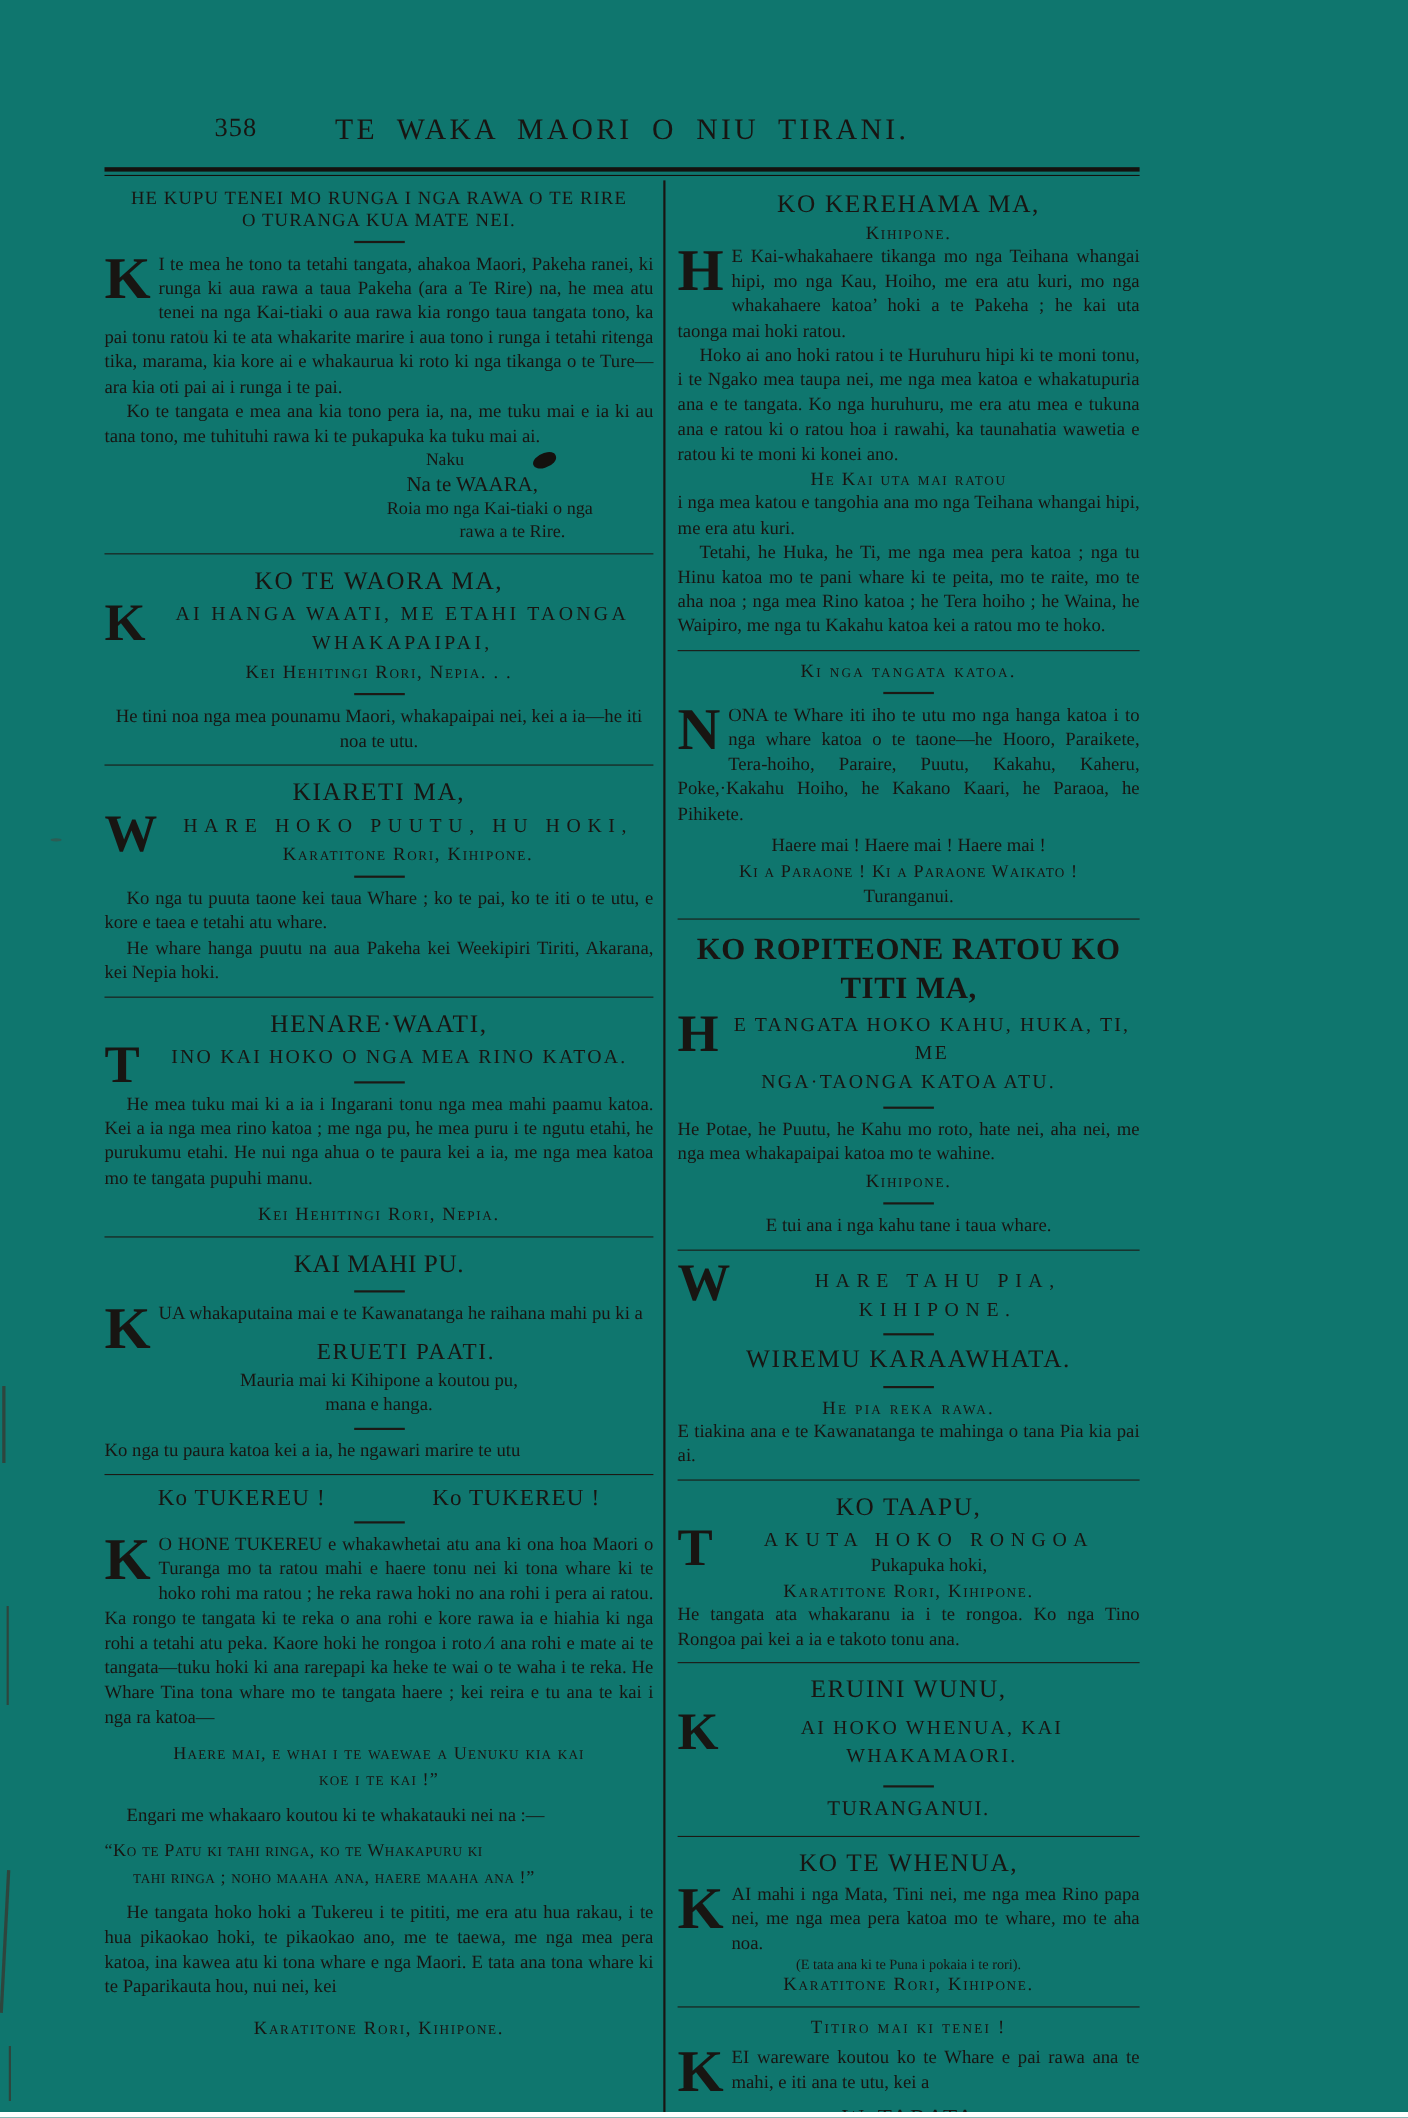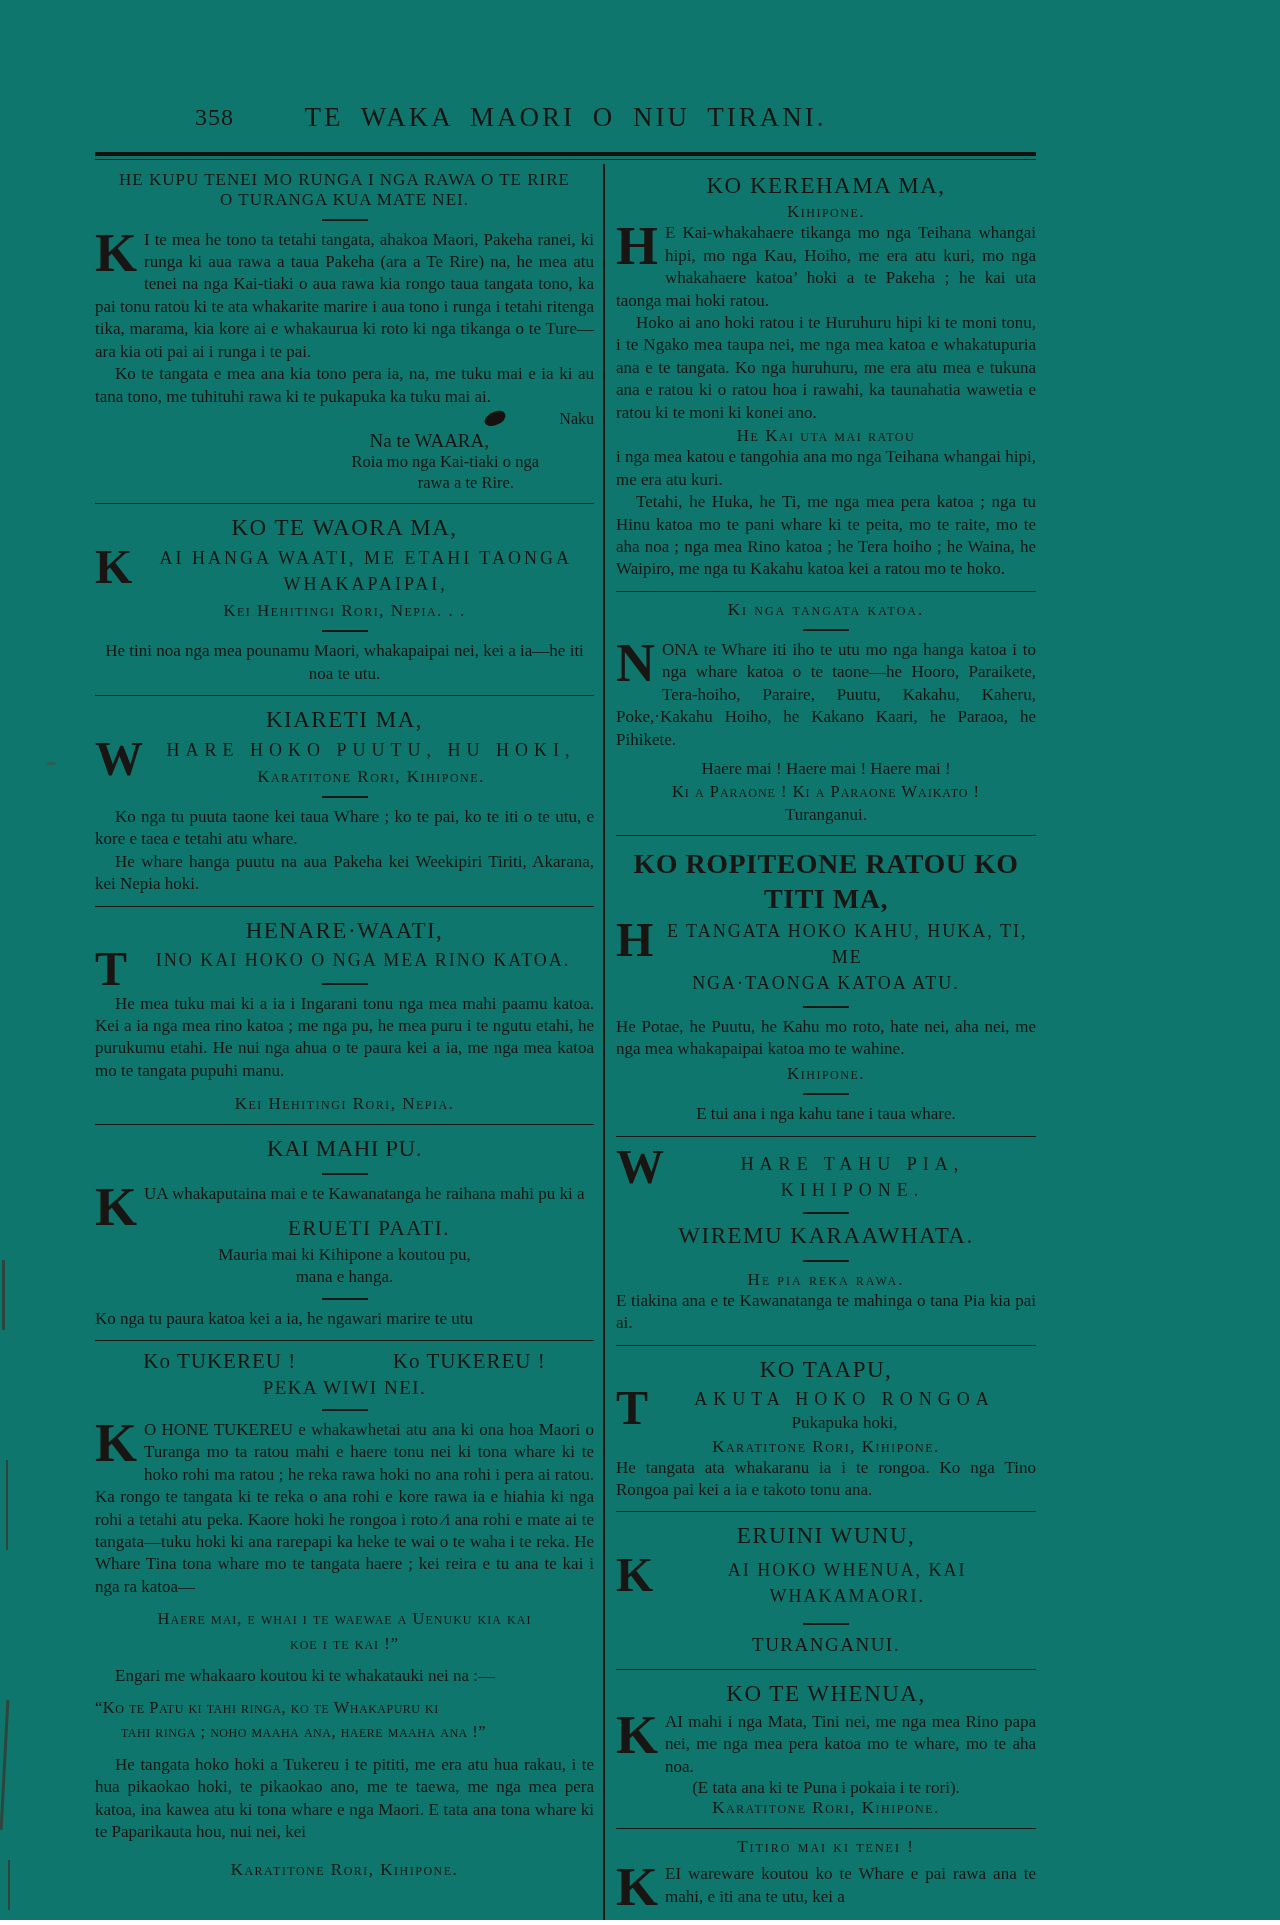--- a/index.html
+++ b/index.html
@@ -32,21 +32,21 @@
   .h-caps { font-size: 18px; letter-spacing: 3px; line-height: 1.45; text-align: center; }
   .h-caps.wide { letter-spacing: 6px; }
   .kicker { font-size: 17px; font-variant: small-caps; letter-spacing: 2px; text-align: center; }
   .loc { font-size: 17px; font-variant: small-caps; letter-spacing: 1.5px; text-align: center; margin-top: 4px; }
   .dropcap {
     float: left; font-size: 54px; line-height: 0.8;
     padding: 3px 7px 0 0; font-weight: bold;
   }
   .dropcap.h { font-size: 48px; padding-right: 5px; }
   .dc-wrap { overflow: visible; }
-  .signoff-intro { text-align: right; padding-left: 120px; position: relative; margin-top: 2px; }
+  .signoff-intro { text-align: center; padding-left: 120px; position: relative; margin-top: 2px; }
   .ink-blot { position: absolute; right: 88px; top: 2px; width: 22px; height: 13px; background: #14110e; border-radius: 60% 40% 55% 45%; transform: rotate(-18deg); }
   .sig-name { text-align: right; padding-right: 105px; font-size: 19px; margin-top: 2px; }
   .sig-role { text-align: right; padding-right: 55px; font-size: 16.5px; line-height: 1.25; }
   .sig-role2 { text-align: right; padding-right: 80px; font-size: 16.5px; line-height: 1.25; font-family: Liberation Serif, serif; }
   .two-cells { display: flex; justify-content: space-around; font-size: 21px; letter-spacing: 1px; }
   .callout { font-variant: small-caps; letter-spacing: 1px; text-align: center; margin: 10px 0 2px 0; font-size: 16.5px; line-height: 1.35; }
   .proverb { font-variant: small-caps; letter-spacing: 0.5px; margin: 10px 0 2px 0; font-size: 16.5px; line-height: 1.35; text-align: left; }
   .edge-mark { position: absolute; background: #3a352e; opacity: 0.75; }
   .speck { position: absolute; background: #4a443c; border-radius: 50%; opacity: 0.5; }
 </style>
@@ -150,21 +150,20 @@
           <p>Ko nga tu paura katoa kei a ia, he ngawari marire te utu</p>
         </div>
 
         <div class="rule"></div>
 
         <div class="sect">
           <div class="two-cells">
             <span>Ko TUKEREU !</span>
             <span>Ko TUKEREU !</span>
           </div>
-          <div class="h1" style="font-size:19px;">PEKA WIWI NEI.</div>
           <div class="shortrule"></div>
           <div class="dc-wrap">
             <span class="dropcap">K</span>
             <p>O HONE TUKEREU e whakawhetai atu ana ki ona hoa Maori o Turanga mo ta ratou mahi e haere tonu nei ki tona whare ki te hoko rohi ma ratou ;  he reka rawa hoki no ana rohi i pera ai ratou.  Ka rongo te tangata ki te reka o ana rohi e kore rawa ia e hiahia ki nga rohi a tetahi atu peka.  Kaore hoki he rongoa i roto ⁄i ana rohi e mate ai te tangata—tuku hoki ki ana rarepapi ka heke te wai o te waha i te reka.  He Whare Tina tona whare mo te tangata haere ;  kei reira e tu ana te kai i nga ra katoa—</p>
           </div>
           <div class="callout">Haere mai, e whai i te waewae a Uenuku kia kai</div>
           <div class="callout" style="margin-top:0;">koe i te kai !”</div>
           <p class="indent" style="margin-top:10px;">Engari me whakaaro koutou ki te whakatauki nei na :—</p>
           <div class="proverb">“Ko te Patu ki tahi ringa, ko te Whakapuru ki</div>
           <div class="proverb" style="margin-top:0; padding-left:26px;">tahi ringa ;  noho maaha ana, haere maaha ana !”</div>
@@ -259,21 +258,21 @@
         </div>
 
         <div class="rule"></div>
 
         <div class="sect">
           <div class="h1">KO TE WHENUA,</div>
           <div class="dc-wrap">
             <span class="dropcap">K</span>
             <p>AI mahi i nga Mata, Tini nei, me nga mea Rino papa nei, me nga mea pera katoa mo te whare, mo te aha noa.</p>
           </div>
-          <div class="center" style="font-size:17px;">(E tata ana ki te Puna i pokaia i te rori).</div>
+          <div class="center" style="font-size:13px;">(E tata ana ki te Puna i pokaia i te rori).</div>
           <div class="loc" style="margin-top:0;">Karatitone Rori, Kihipone.</div>
         </div>
 
         <div class="rule"></div>
 
         <div class="sect">
           <div class="kicker">Titiro mai ki tenei !</div>
           <div class="dc-wrap" style="margin-top:6px;">
             <span class="dropcap">K</span>
             <p>EI wareware koutou ko te Whare e pai rawa ana te mahi, e iti ana te utu, kei a</p>

